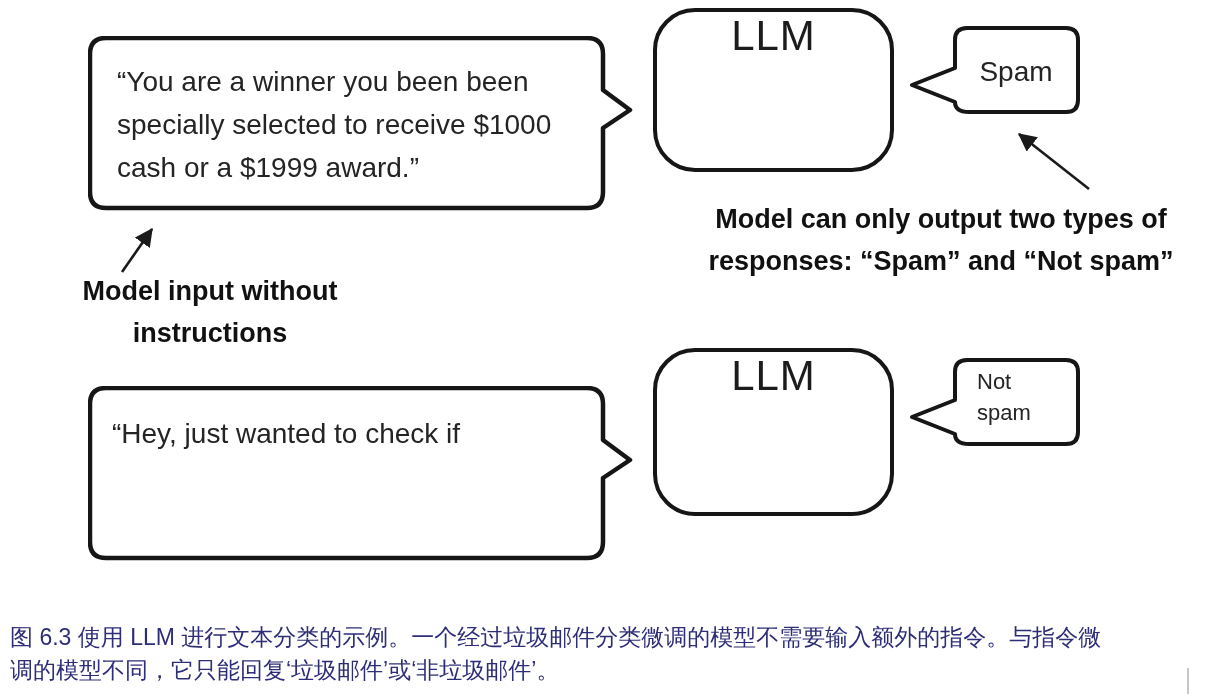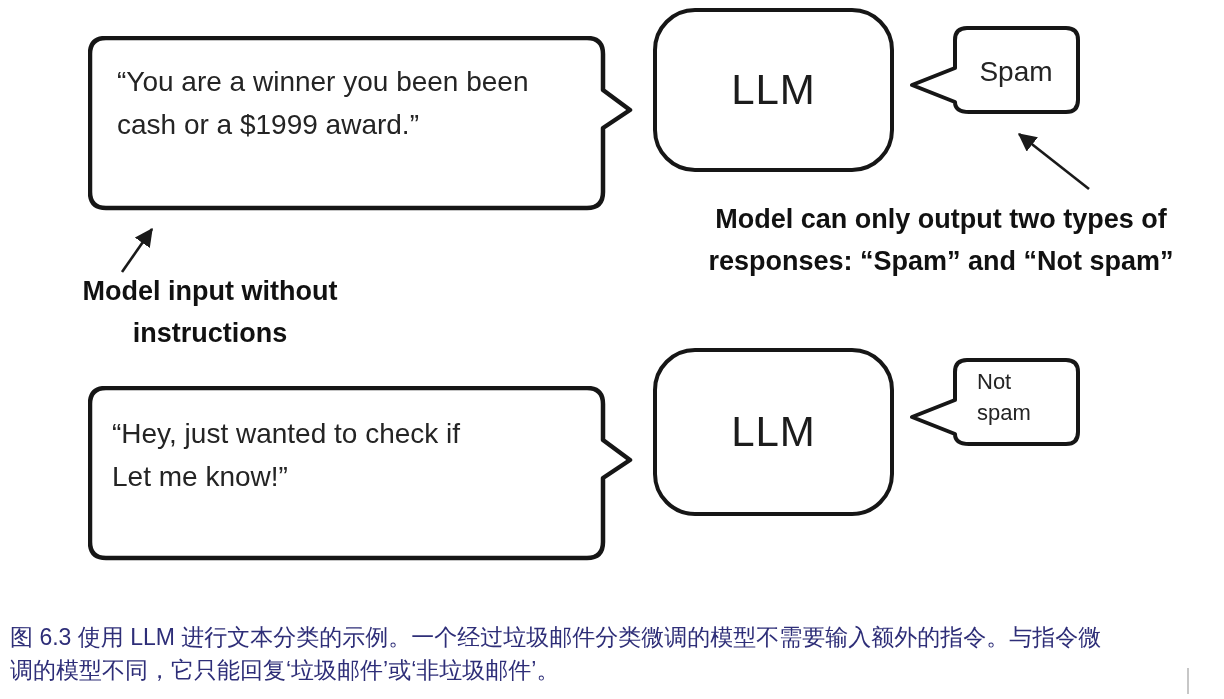--- a/index.html
+++ b/index.html
@@ -26,21 +26,21 @@
     color: #242424;
     white-space: nowrap;
   }
   .llm-box {
     position: absolute;
     width: 233px;
     background: #ffffff;
     border: 4.5px solid #161616;
     border-radius: 42px;
     display: flex;
-    align-items: center;
+    align-items: flex-start;
     justify-content: center;
   }
   .llm-label {
     font-size: 42px;
     color: #1c1c1c;
     letter-spacing: 1px;
   }
   .out-label {
     position: absolute;
     font-size: 22px;
@@ -86,38 +86,38 @@
 </head>
 <body>
 
 <div class="canvas">
 
   <svg class="bubble-svg abs" style="left:88px; top:36px;" width="548" height="178" viewBox="0 0 548 178">
     <path d="M 18 2 H 499 Q 515 2 515 18 V 54 L 542 74 L 515 92 V 156 Q 515 172 499 172 H 18 Q 2 172 2 156 V 18 Q 2 2 18 2 Z"></path>
   </svg>
   <div class="bubble-text" style="left:117px; top:60px;">
     <div>“You are a winner you been been</div>
+    <div>specially selected to receive $1000</div>
     <div>cash or a $1999 award.”</div>
   </div>
 
   <div class="llm-box" style="left:653px; top:8px; height:156px;">
     <span class="llm-label">LLM</span>
   </div>
 
   <svg class="bubble-svg abs" style="left:906px; top:26px;" width="180" height="96" viewBox="0 0 180 96">
     <path style="stroke-width:4;" d="M 61 2 H 160 Q 172 2 172 14 V 74 Q 172 86 160 86 H 63 Q 49 86 49 76 L 6 59 L 49 42 V 14 Q 49 2 61 2 Z"></path>
   </svg>
   <div class="out-label" style="left:956px; top:56px; width:120px; text-align:center; font-size:28px;">Spam</div>
 
   <svg class="bubble-svg abs" style="left:88px; top:386px;" width="548" height="178" viewBox="0 0 548 178">
     <path d="M 18 2 H 499 Q 515 2 515 18 V 54 L 542 74 L 515 92 V 156 Q 515 172 499 172 H 18 Q 2 172 2 156 V 18 Q 2 2 18 2 Z"></path>
   </svg>
   <div class="bubble-text" style="left:112px; top:412px;">
     <div>“Hey, just wanted to check if</div>
-    <div>Let me know!”</div>
   </div>
 
   <div class="llm-box" style="left:653px; top:348px; height:160px;">
     <span class="llm-label">LLM</span>
   </div>
 
   <svg class="bubble-svg abs" style="left:906px; top:358px;" width="180" height="96" viewBox="0 0 180 96">
     <path style="stroke-width:4;" d="M 61 2 H 160 Q 172 2 172 14 V 74 Q 172 86 160 86 H 63 Q 49 86 49 76 L 6 59 L 49 42 V 14 Q 49 2 61 2 Z"></path>
   </svg>
   <div class="out-label" style="left:977px; top:366px; line-height:31px;">

